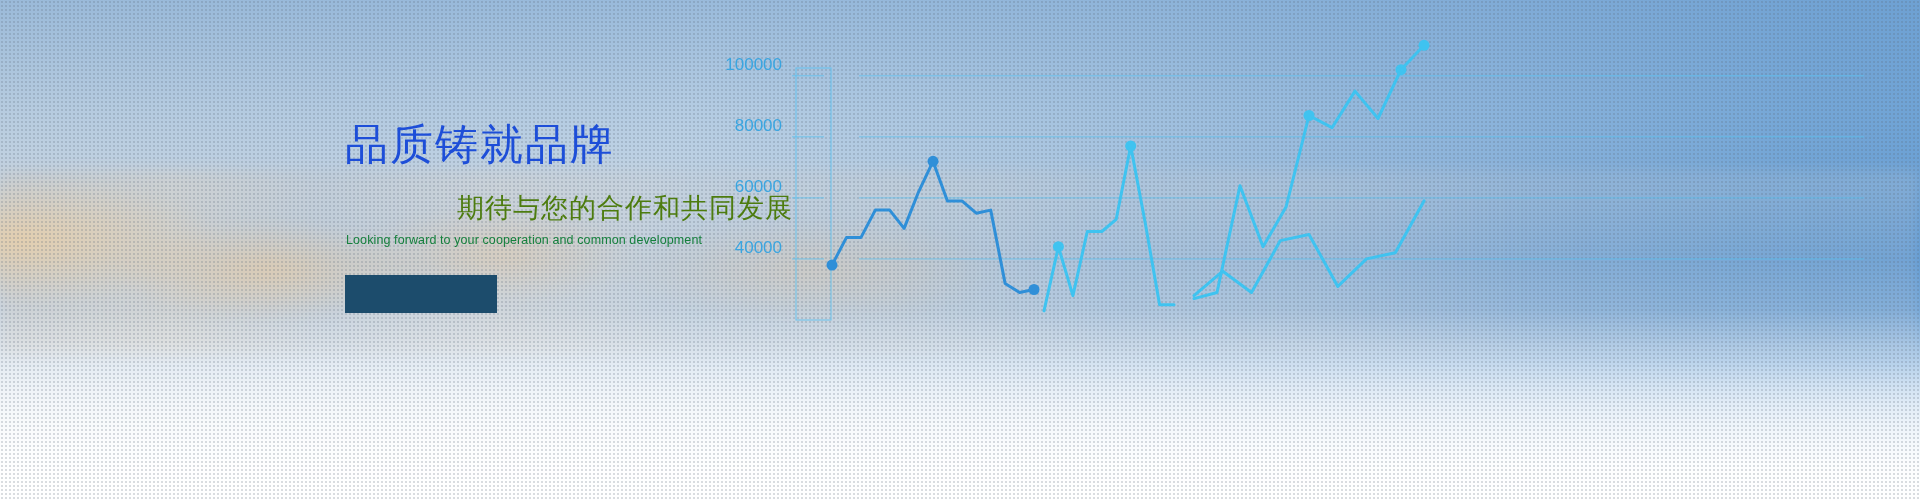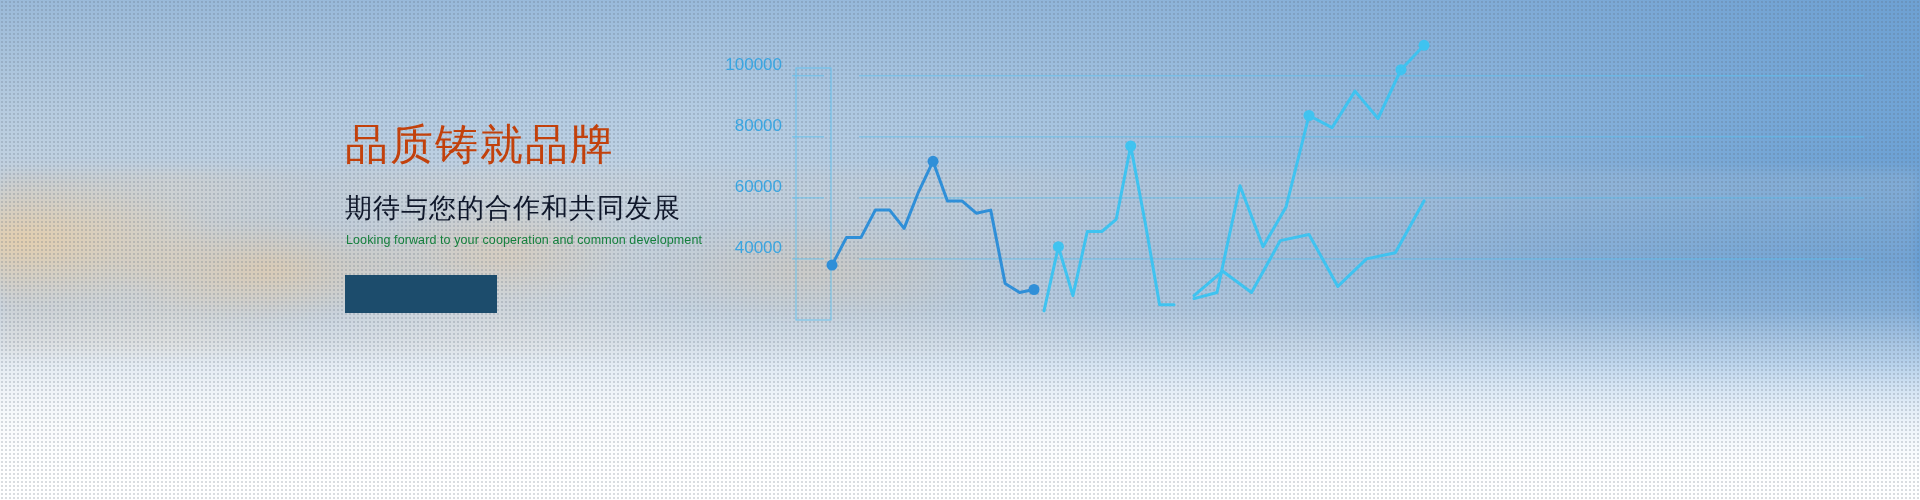--- a/index.html
+++ b/index.html
@@ -107,33 +107,34 @@
   .copy {
     position: absolute;
     left: 345px;
     top: 122px;
     width: 560px;
   }
   .title-cn {
     font-size: 43px;
     line-height: 1.05;
     letter-spacing: 2px;
-    color: #c2410c;
+    color: #1d4ed8;
     font-weight: 400;
     margin: 0;
     white-space: nowrap;
   }
   .subtitle-cn {
     margin: 27px 0 0 0;
     font-size: 27px;
     line-height: 1.1;
     letter-spacing: 1px;
-    color: #0f172a;
+    color: #4d7c0f;
     font-weight: 300;
     white-space: nowrap;
+    text-align: center;
   }
   .subtitle-en {
     margin: 9px 0 0 1px;
     font-size: 12.5px;
     line-height: 1.2;
     letter-spacing: 0.1px;
     color: #15803d;
     font-weight: 400;
     white-space: nowrap;
   }

